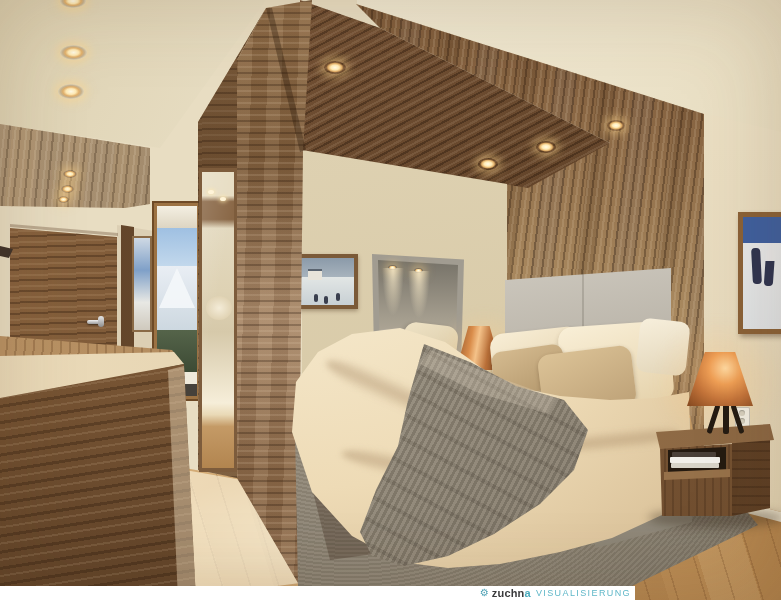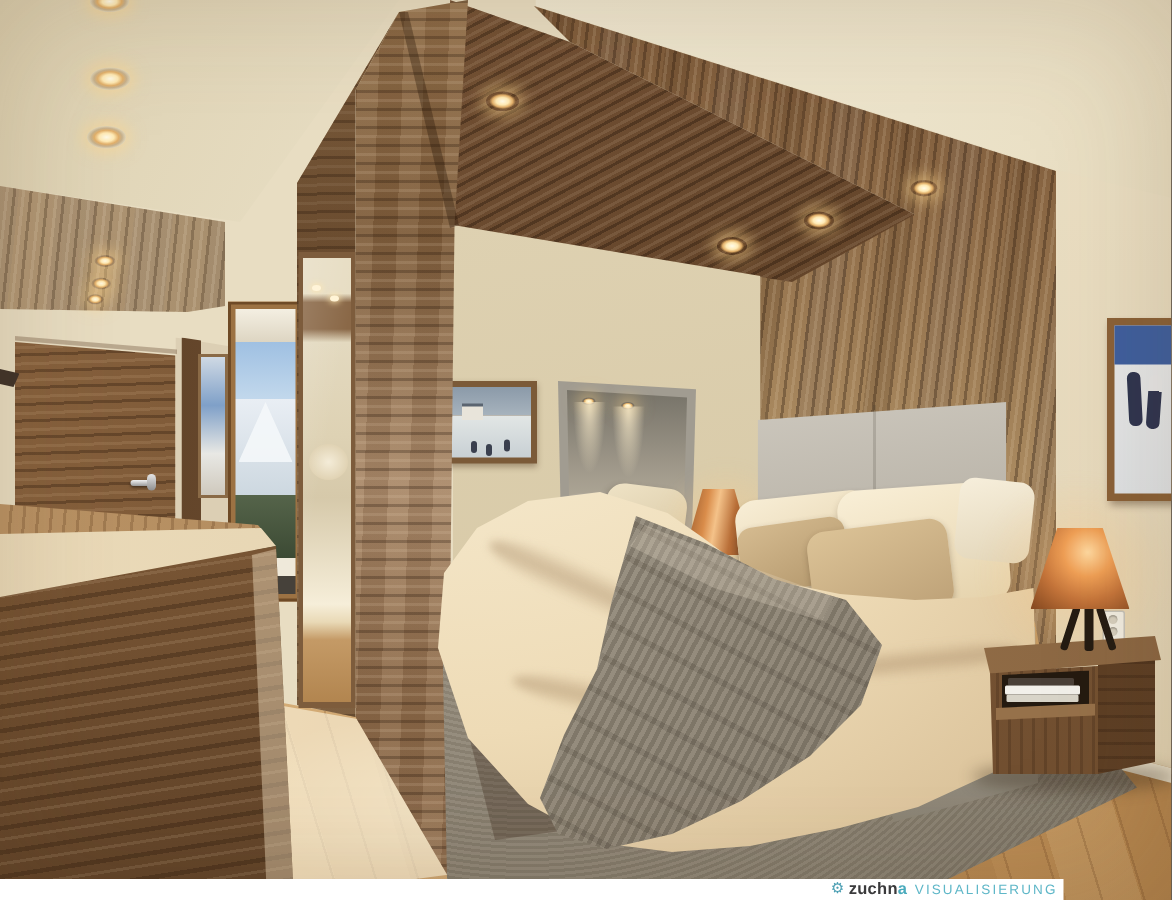--- a/index.html
+++ b/index.html
@@ -216,21 +216,21 @@
   .sb-body{clip-path:polygon(0px 398px,184px 364px,196px 600px,0px 600px);
     background:
       repeating-linear-gradient(171deg,rgba(35,18,6,.28) 0 3px,rgba(0,0,0,0) 3px 8px,rgba(240,215,180,.12) 8px 10px,rgba(0,0,0,0) 10px 16px),
       linear-gradient(180deg,#96714a 0%,#7c5836 55%,#5f4228 100%);}
   .sb-edge{clip-path:polygon(168px 370px,184px 366px,196px 600px,178px 600px);
     background:rgba(240,222,190,.45);filter:blur(3px);}
 
   .vignette{box-shadow:inset 0 0 90px rgba(90,60,30,.20);pointer-events:none;}
 
   
-  .wm-bar{position:absolute;left:0;top:586px;width:709px;height:14px;background:#ffffff;
+  .wm-bar{position:absolute;left:0;top:586px;width:635px;height:14px;background:#ffffff;
     display:flex;align-items:center;justify-content:flex-end;padding-right:4px;box-sizing:border-box;}
   .wm-icon{color:#4b9fb3;font-size:10px;line-height:10px;margin-right:3px;}
   .wm-icon::before{content:"⚙";}
   .wm-brand{font-size:11px;font-weight:bold;color:#3a3a3c;letter-spacing:.2px;}
   .wm-accent{color:#4aabbd;font-weight:bold;}
   .wm-type{font-size:9px;color:#5fb7c8;letter-spacing:1.4px;margin-left:5px;}
 </style>
 </head>
 <body>
 

